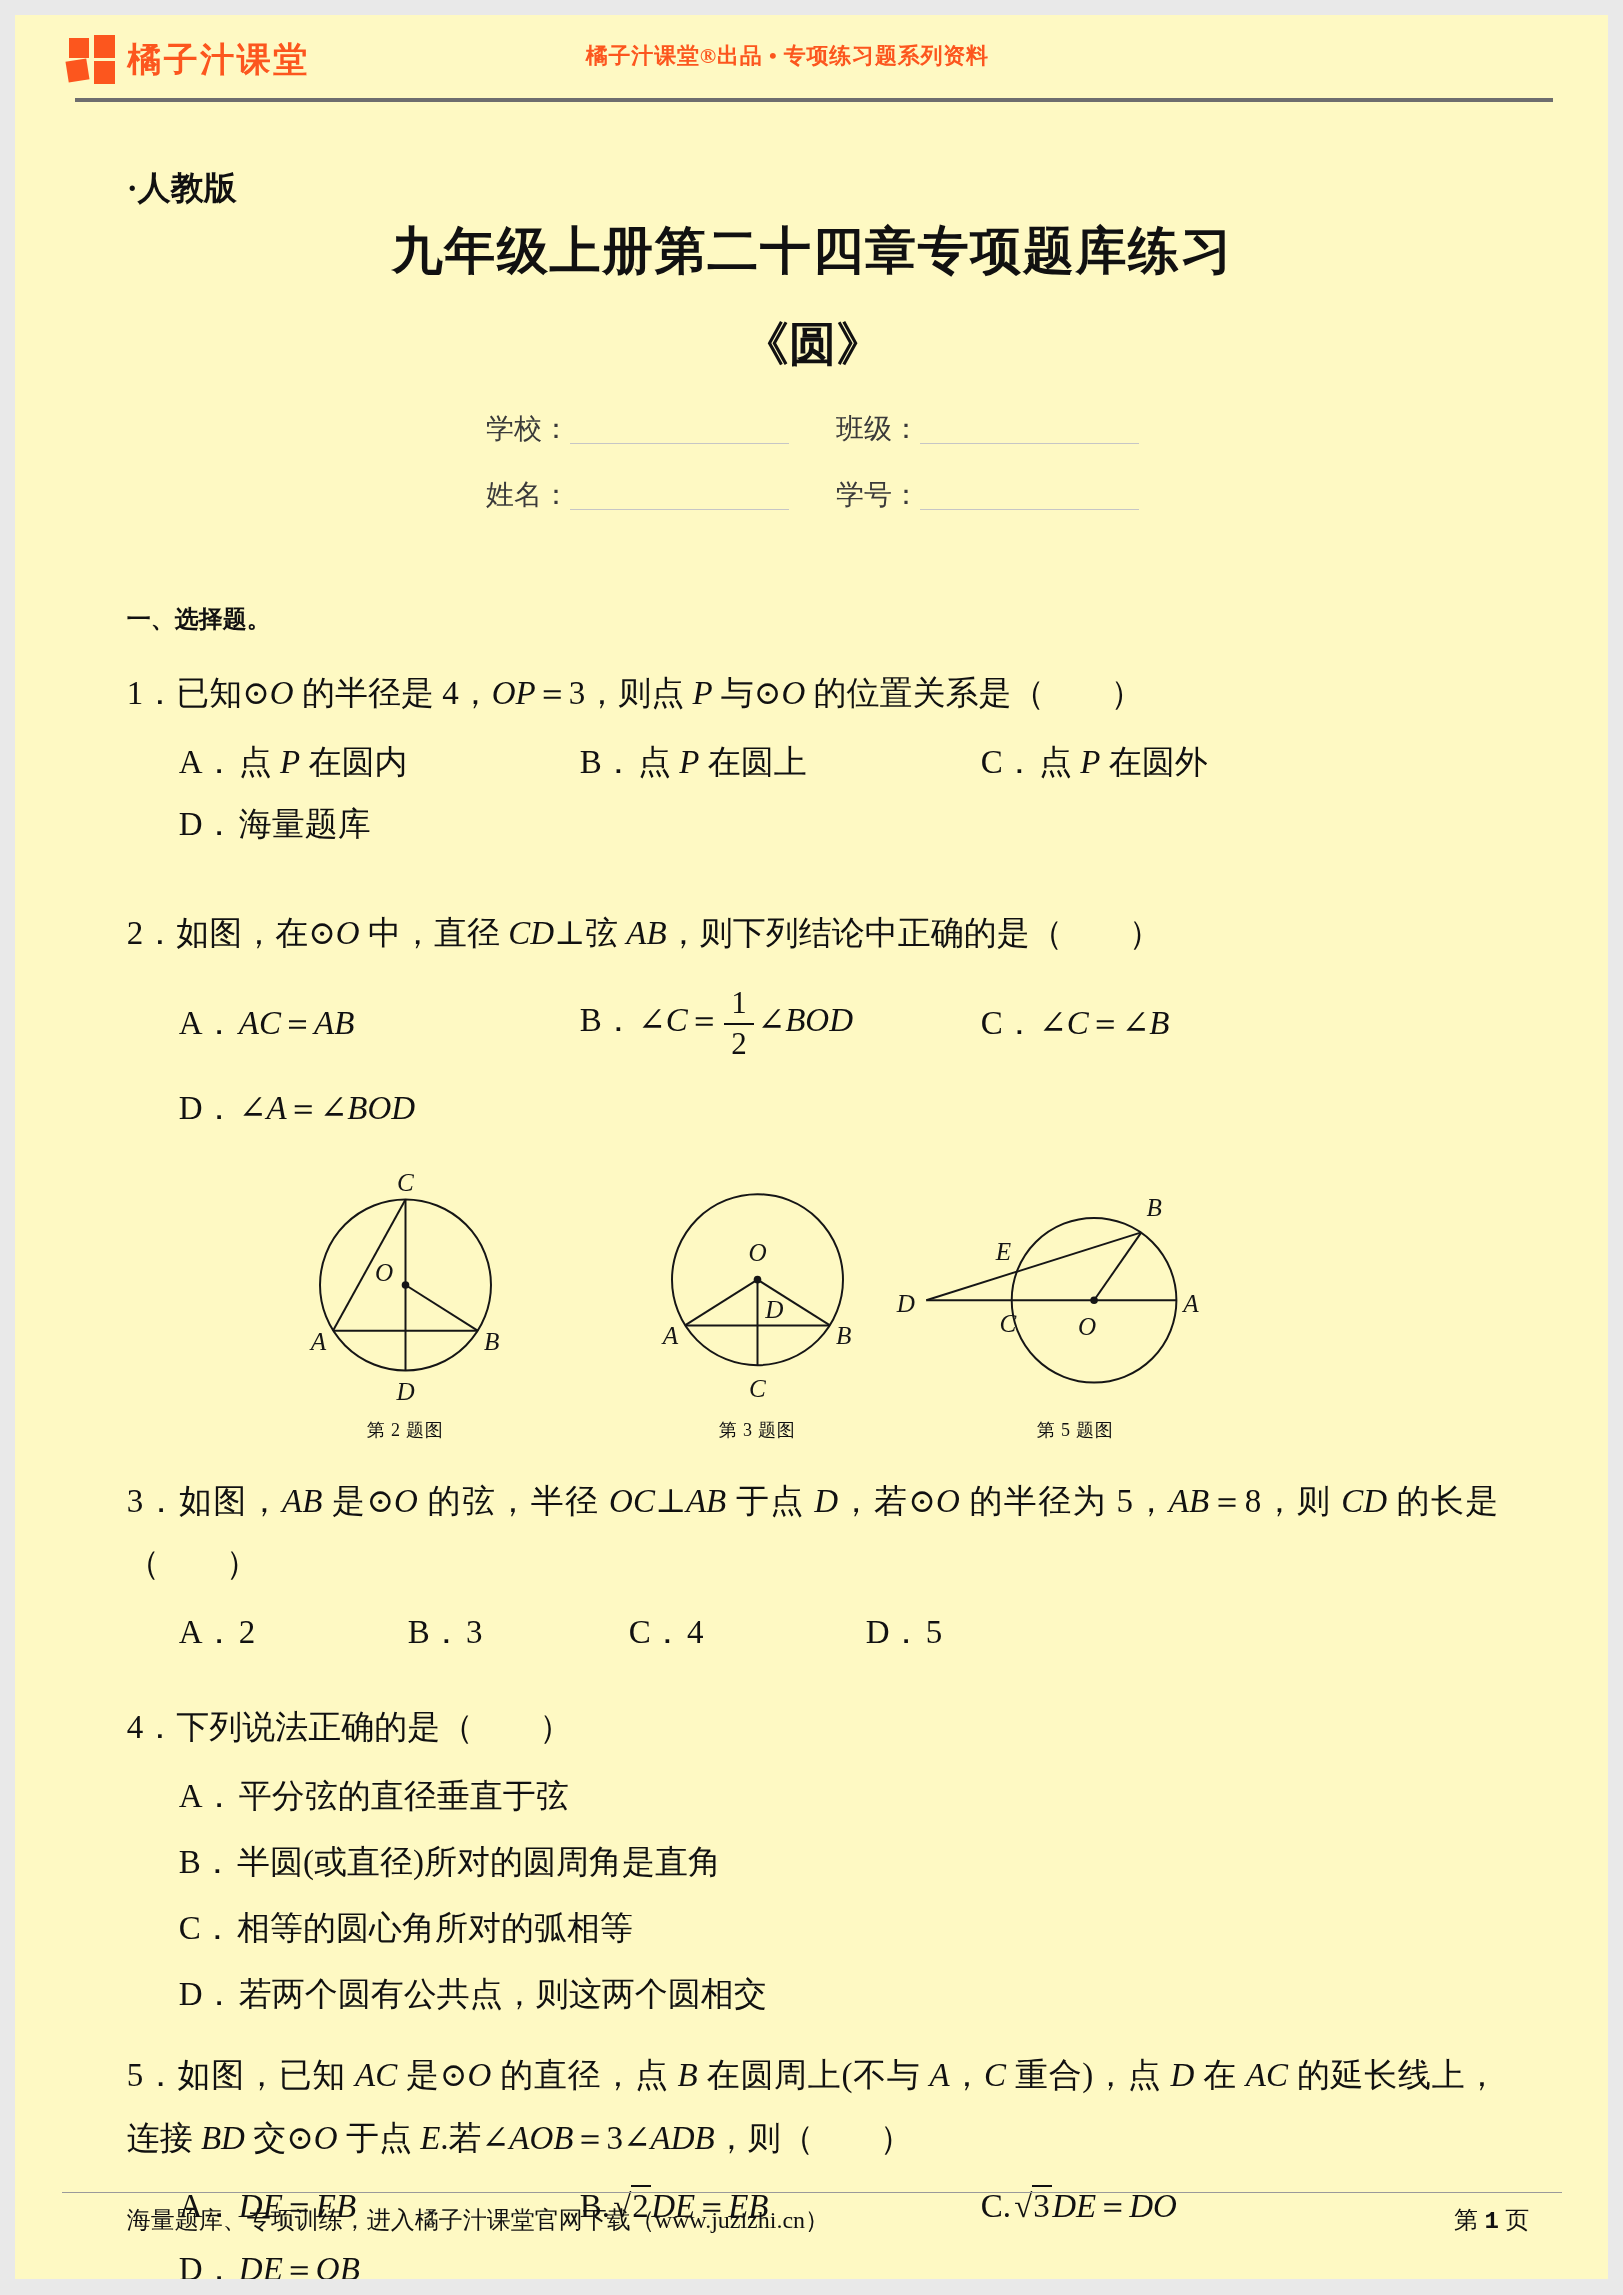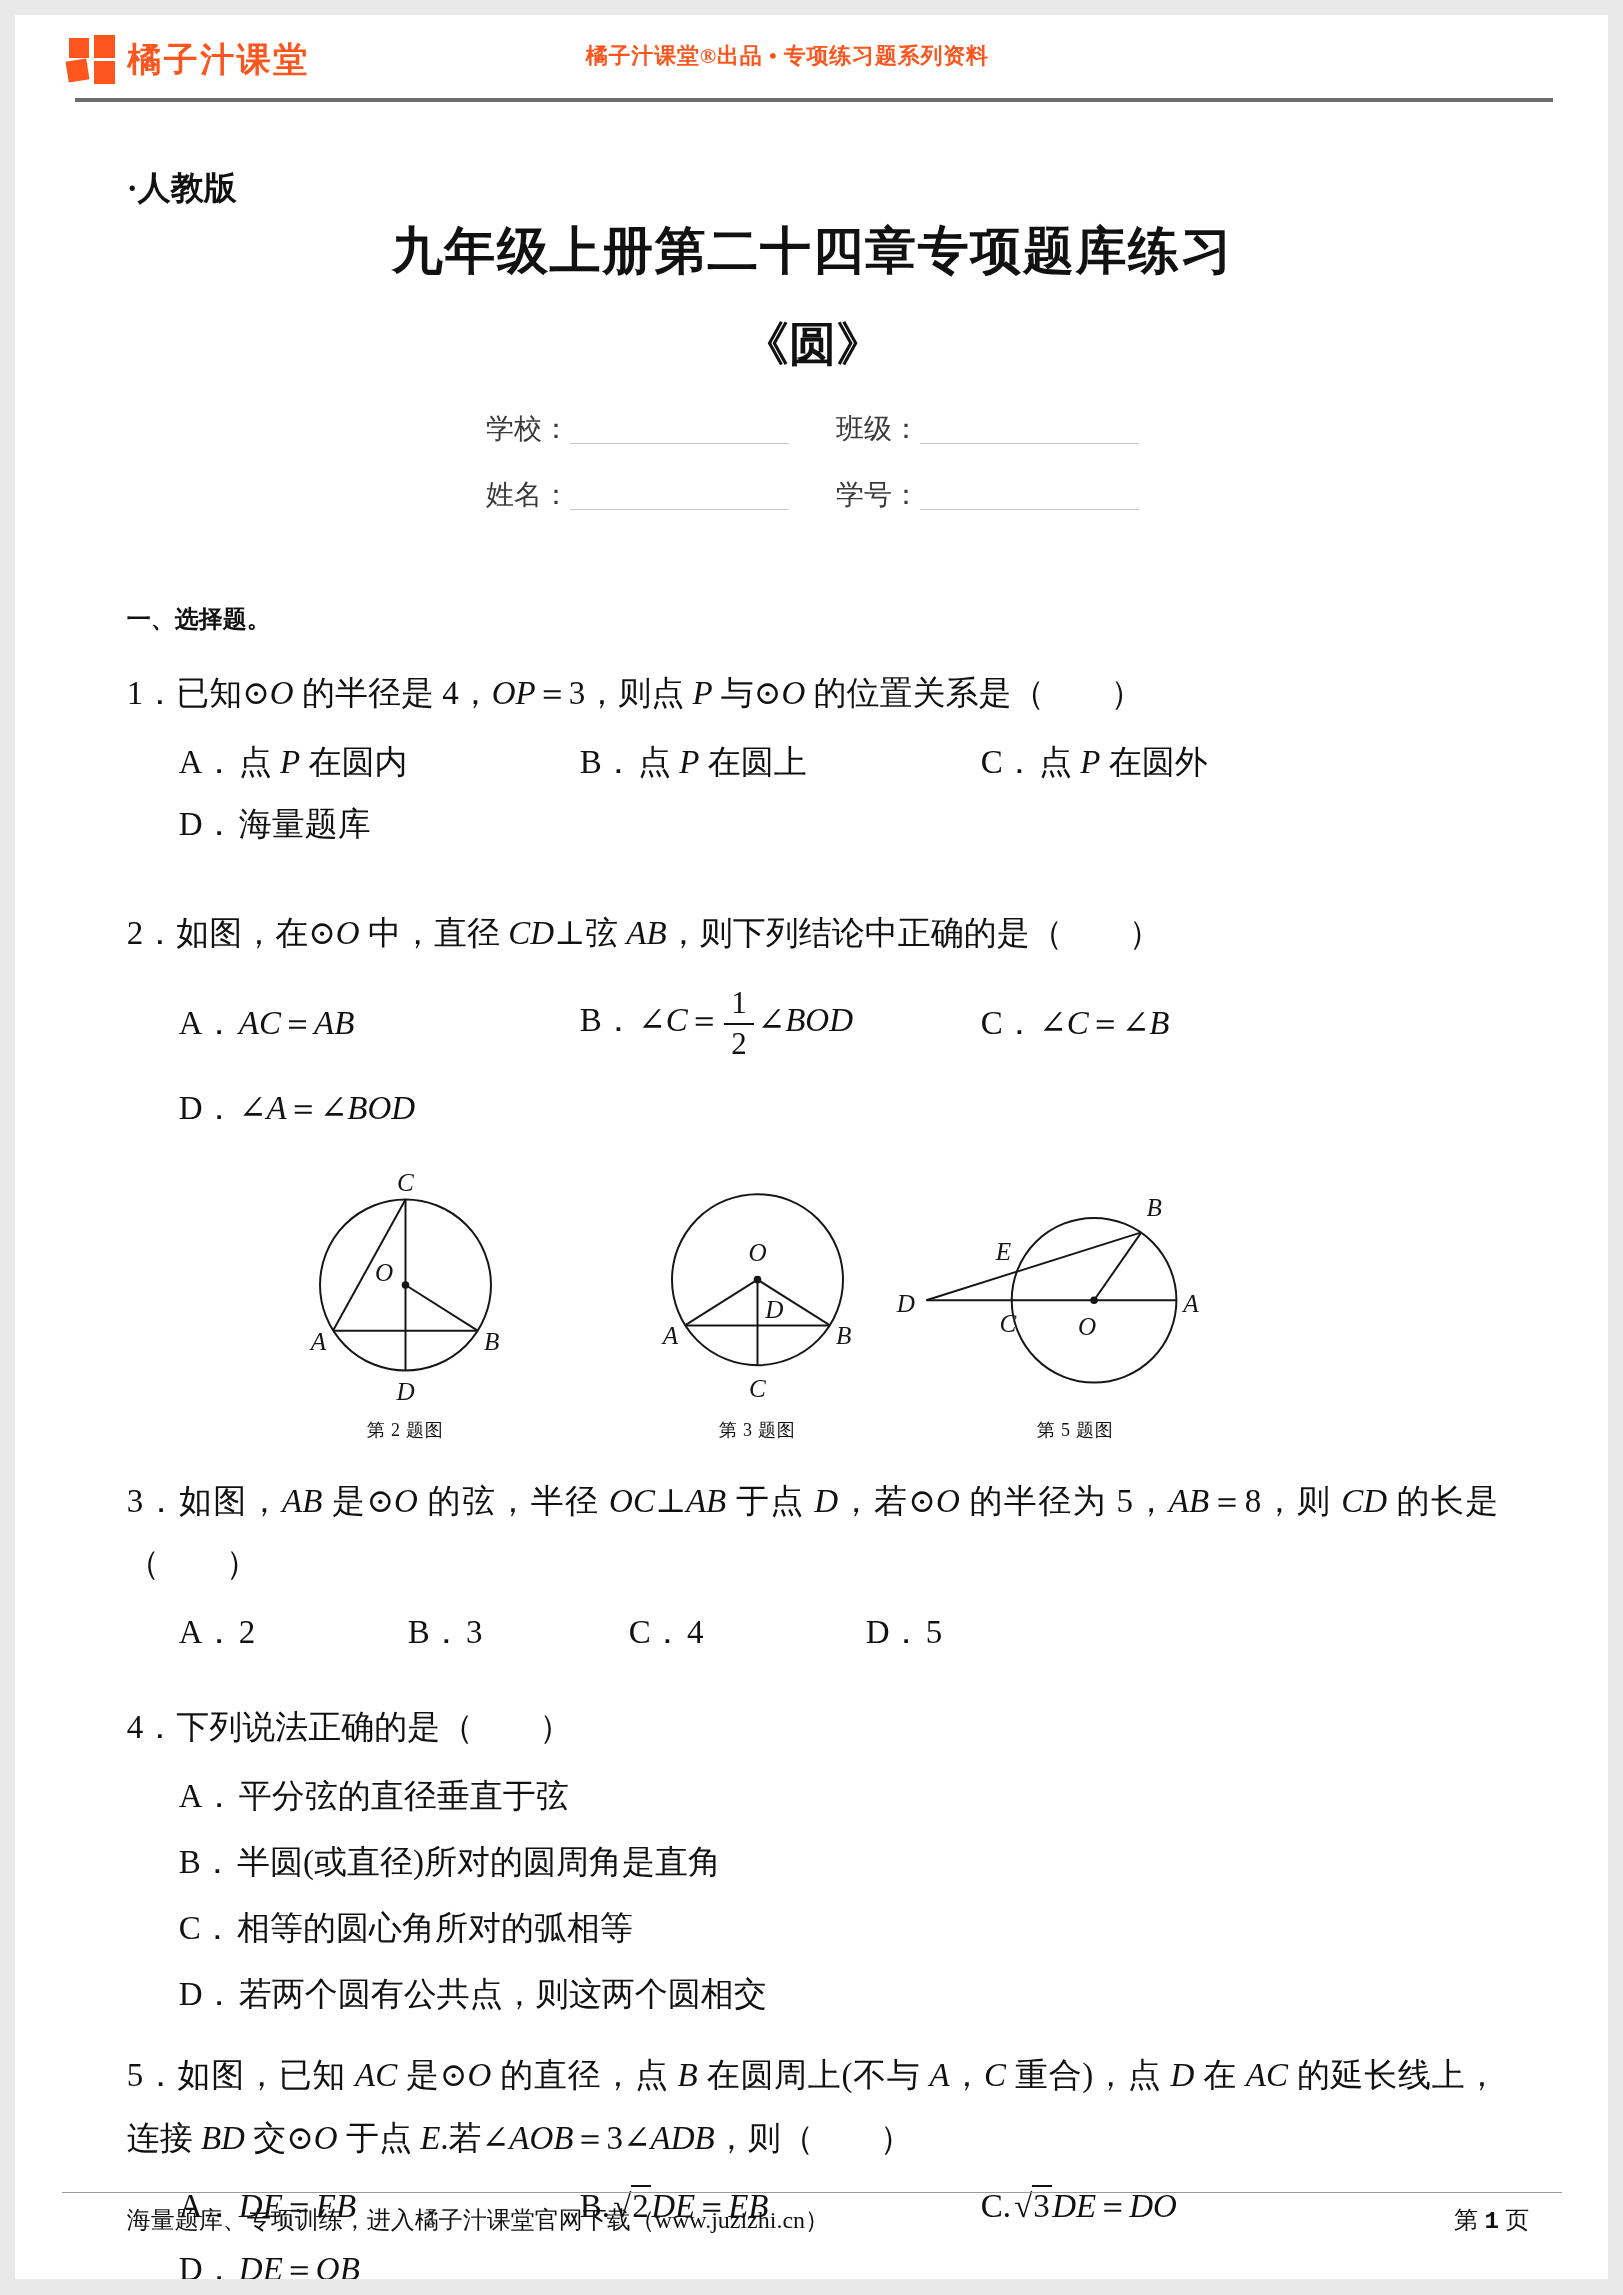--- a/index.html
+++ b/index.html
@@ -5,21 +5,21 @@
   :root{ --accent:#fc561e; --ink:#111; }
   html,body{margin:0;padding:0;}
   body{
     width:1623px;height:2295px;position:relative;
     background:#e9e9e9;
     font-family:"Liberation Serif","DejaVu Serif","DejaVu Sans",serif;
     color:var(--ink);
   }
   .page{
     position:absolute;left:14.7px;top:14.7px;right:14.7px;bottom:16.4px;
-    background:#ffffff;overflow:hidden;
+    background:#fef9c3;overflow:hidden;
   }
   
   .header{position:relative;padding:19.6px 49px 0 54px;}
   .logo{display:flex;align-items:center;gap:11.5px;height:51px;}
   .logo-icon{position:relative;width:47px;height:49px;flex:none;}
   .logo-icon i{position:absolute;background:var(--accent);}
   .logo-icon .sq1{left:0;top:2.5px;width:20.5px;height:20.5px;}
   .logo-icon .sq2{left:25px;top:0;width:21px;height:23px;}
   .logo-icon .sq3{left:-1.6px;top:25px;width:21px;height:21px;transform:rotate(-9deg);}
   .logo-icon .sq4{left:25px;top:26px;width:21px;height:23px;}

